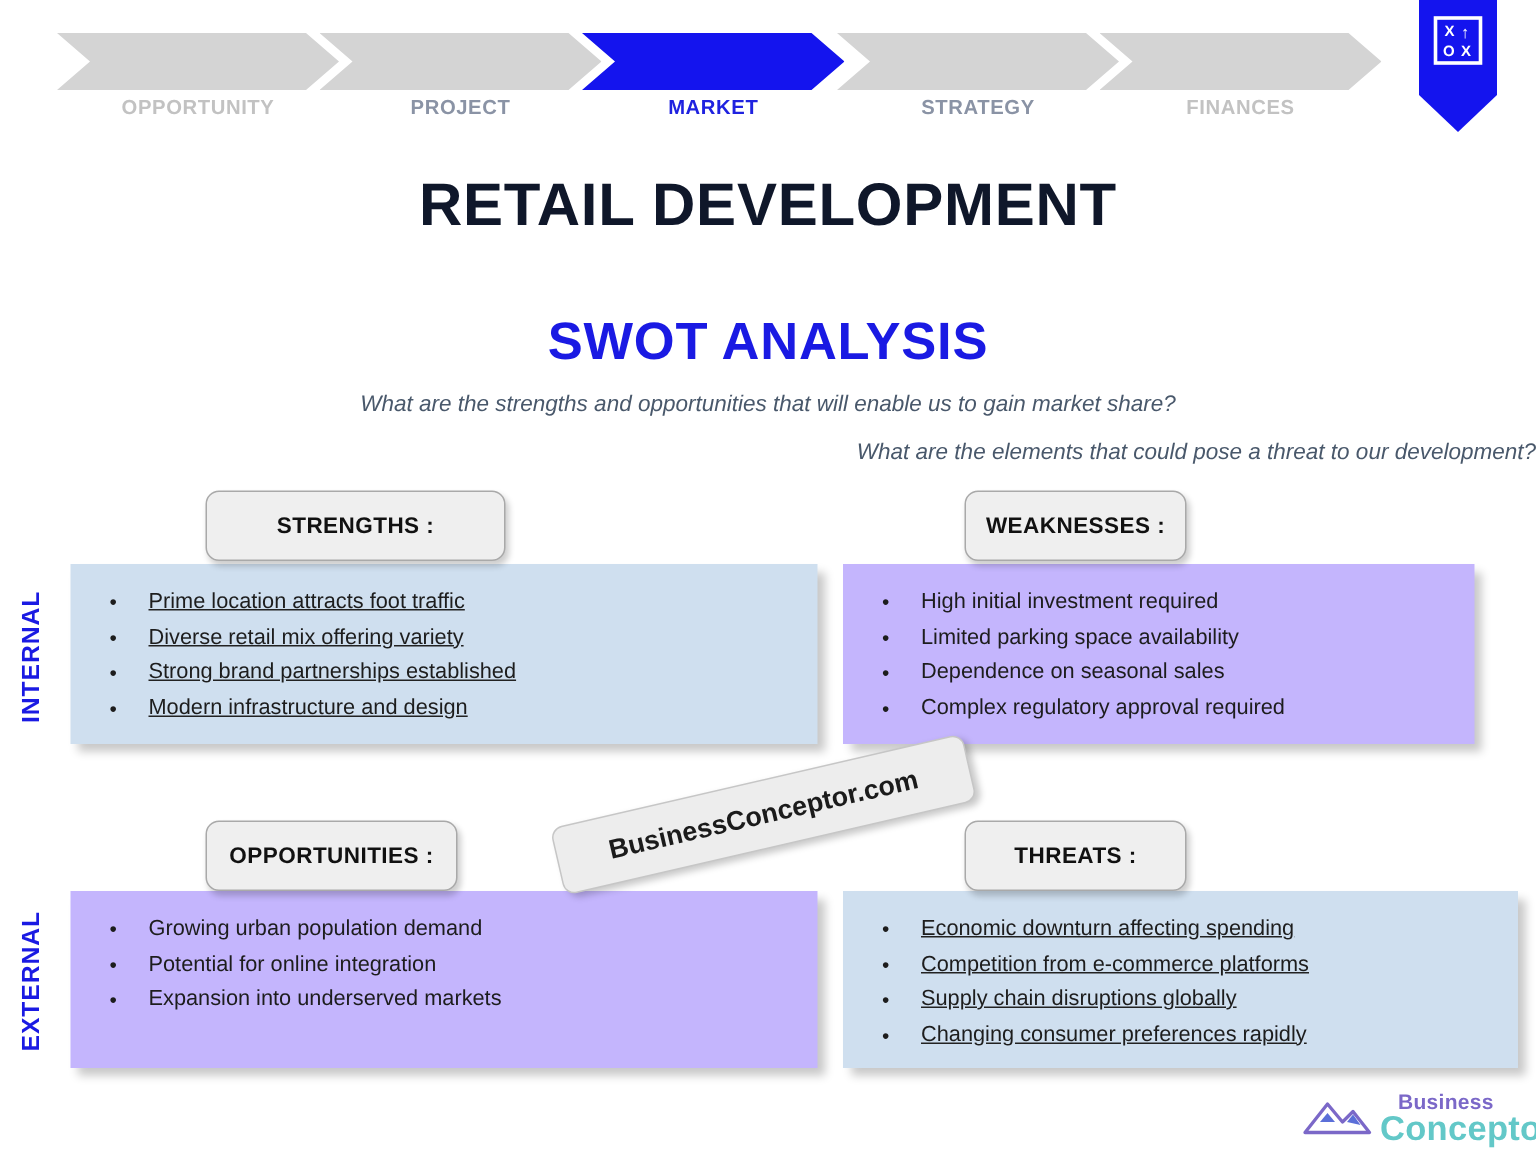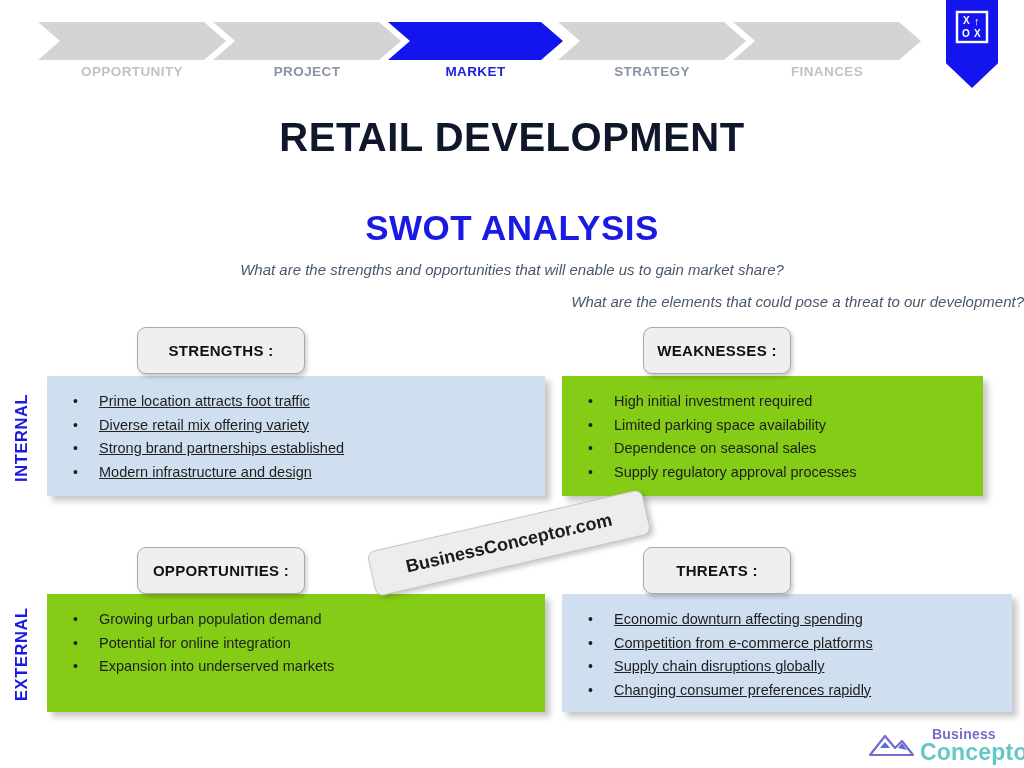--- a/index.html
+++ b/index.html
@@ -119,21 +119,21 @@
   .axis-external { left: 12px; top: 598px; height: 112px; }
 
   
   .panel {
     position: absolute;
     box-sizing: border-box;
     padding: 14px 18px 10px 18px;
     box-shadow: 5px 5px 6px rgba(0,0,0,0.22);
   }
   .panel.blue { background: #cfdfef; text-decoration: underline; }
-  .panel.gray { background: #84cc16; }
+  .panel.gray { background: #c4b5fd; }
 
   .panel ul {
     margin: 0;
     padding: 0;
     list-style: none;
   }
   .panel li {
     position: relative;
     padding-left: 34px;
     font-size: 14.5px;
@@ -164,21 +164,21 @@
     border-radius: 9px;
     box-shadow: 2px 3px 4px rgba(0,0,0,0.20);
     display: flex;
     align-items: center;
     justify-content: center;
     font-size: 15px;
     font-weight: bold;
     color: #111;
     letter-spacing: 0.3px;
   }
-  .pill-strengths     { left: 137px; top: 327px; width: 168px; height: 47px; }
+  .pill-strengths     { left: 137px; top: 327px; width: 200px; height: 47px; }
   .pill-weaknesses    { left: 643px; top: 327px; width: 148px; height: 47px; }
   .pill-opportunities { left: 137px; top: 547px; width: 168px; height: 47px; }
   .pill-threats       { left: 643px; top: 547px; width: 148px; height: 47px; }
 
   
   .watermark {
     position: absolute;
     left: 368px;
     top: 520px;
     width: 280px;
@@ -280,21 +280,21 @@
     <li>Strong brand partnerships established</li>
     <li>Modern infrastructure and design</li>
   </ul>
 </div>
 
 <div class="panel gray p-weaknesses">
   <ul>
     <li>High initial investment required</li>
     <li>Limited parking space availability</li>
     <li>Dependence on seasonal sales</li>
-    <li>Supply regulatory approval processes</li>
+    <li>Complex regulatory approval required</li>
   </ul>
 </div>
 
 <div class="panel gray p-opportunities">
   <ul>
     <li>Growing urban population demand</li>
     <li>Potential for online integration</li>
     <li>Expansion into underserved markets</li>
   </ul>
 </div>

